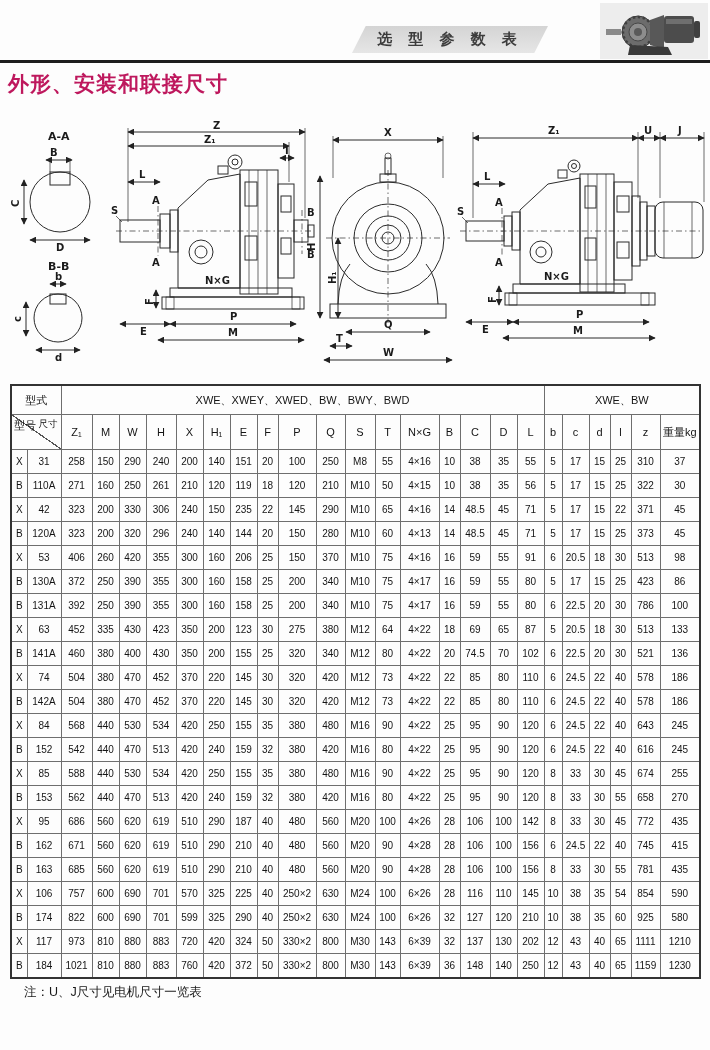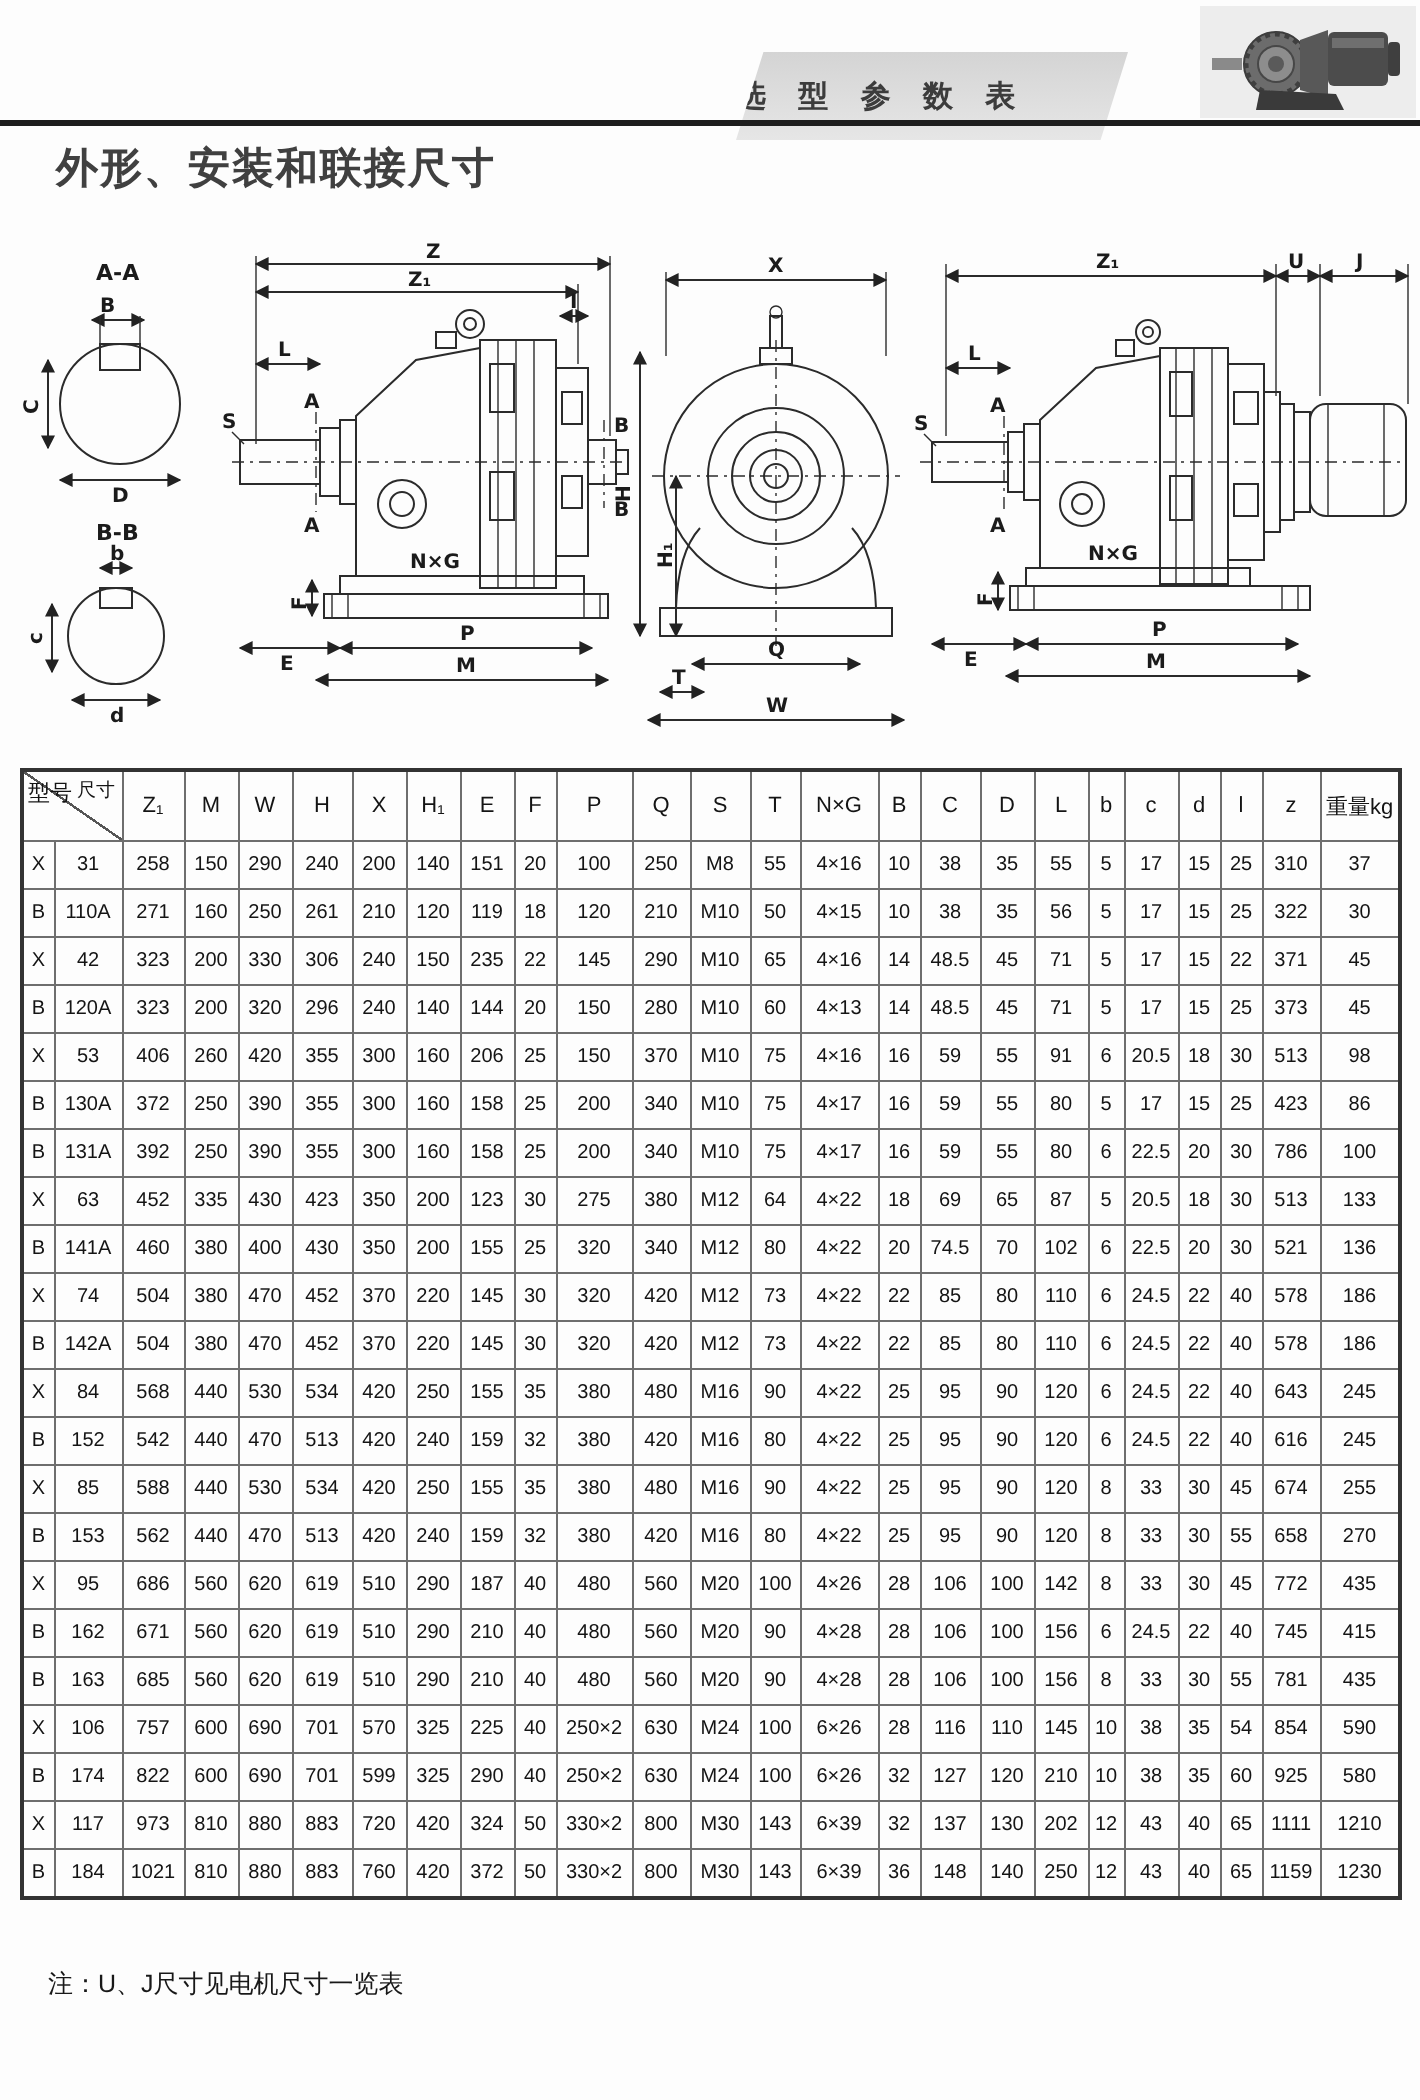--- a/index.html
+++ b/index.html
@@ -1,26 +1,26 @@
 <!DOCTYPE html>
 <html><head>
 <meta charset="utf-8">
 <style>
   html,body{margin:0;padding:0;background:#e9e9e9;}
   .page{position:relative;width:710px;height:1050px;background:#fdfdfd;margin:0 auto;overflow:hidden;
         font-family:"Liberation Sans", sans-serif;color:#161616;}
   
-  .banner{position:absolute;left:368px;top:26px;width:196px;height:44px;
+  .banner{position:absolute;left:352px;top:26px;width:196px;height:27px;
           background:linear-gradient(#d4d4d4,#e6e6e6);
           clip-path:polygon(7% 0,100% 0,93% 100%,0 100%);
-          display:flex;align-items:center;justify-content:flex-start;}
+          display:flex;align-items:center;justify-content:center;}
   .banner span{font-size:15px;font-weight:bold;color:#3c3c3c;letter-spacing:6px;white-space:nowrap;}
   .rule{position:absolute;left:0;top:60px;width:710px;height:3px;background:#1d1d1d;}
   .photo{position:absolute;left:600px;top:3px;width:108px;height:56px;background:#ededed;}
-  .page-title{position:absolute;left:8px;top:70px;font-size:21px;font-weight:bold;letter-spacing:1px;color:#404040;margin-left:20px;}
+  .page-title{position:absolute;left:8px;top:70px;font-size:21px;font-weight:bold;letter-spacing:1px;color:#be185d;}
   
   .drawings{position:absolute;left:8px;top:118px;width:698px;height:260px;}
   .drawings text{font-family:"DejaVu Sans", sans-serif;font-size:10px;font-weight:600;fill:#1b1b1b;}
   .drawings .ttl{font-size:11px;font-weight:bold;}
   .ln{stroke:#2b2b2b;stroke-width:1;fill:none;}
   .thin{stroke:#2b2b2b;stroke-width:.7;fill:none;}
   .dash{stroke:#2b2b2b;stroke-width:.7;fill:none;stroke-dasharray:6 3 1.5 3;}
   
   .tbl-wrap{position:absolute;left:10px;top:384px;}
   table{border-collapse:collapse;table-layout:fixed;width:689px;border:2px solid #333;}
@@ -268,20 +268,25 @@
           <col style="width:27px">
           <col style="width:27px">
           <col style="width:18px">
         <col style="width:27px">
           <col style="width:21px">
           <col style="width:21px">
           <col style="width:29px">
         <col style="width:40px">
       </colgroup>
       <thead>
+        <tr class="grp">
+          <th colspan="2">型式</th>
+          <th colspan="17">XWE、XWEY、XWED、BW、BWY、BWD</th>
+          <th colspan="6">XWE、BW</th>
+        </tr>
         <tr class="cols" id="col-row">
           <th colspan="2" class="corner">
             <span class="diag"></span>
             <span class="c-top">尺寸</span>
             <span class="c-bot">型号</span>
           </th>
         <th>Z₁</th>
             <th>M</th>
             <th>W</th>
             <th>H</th>

